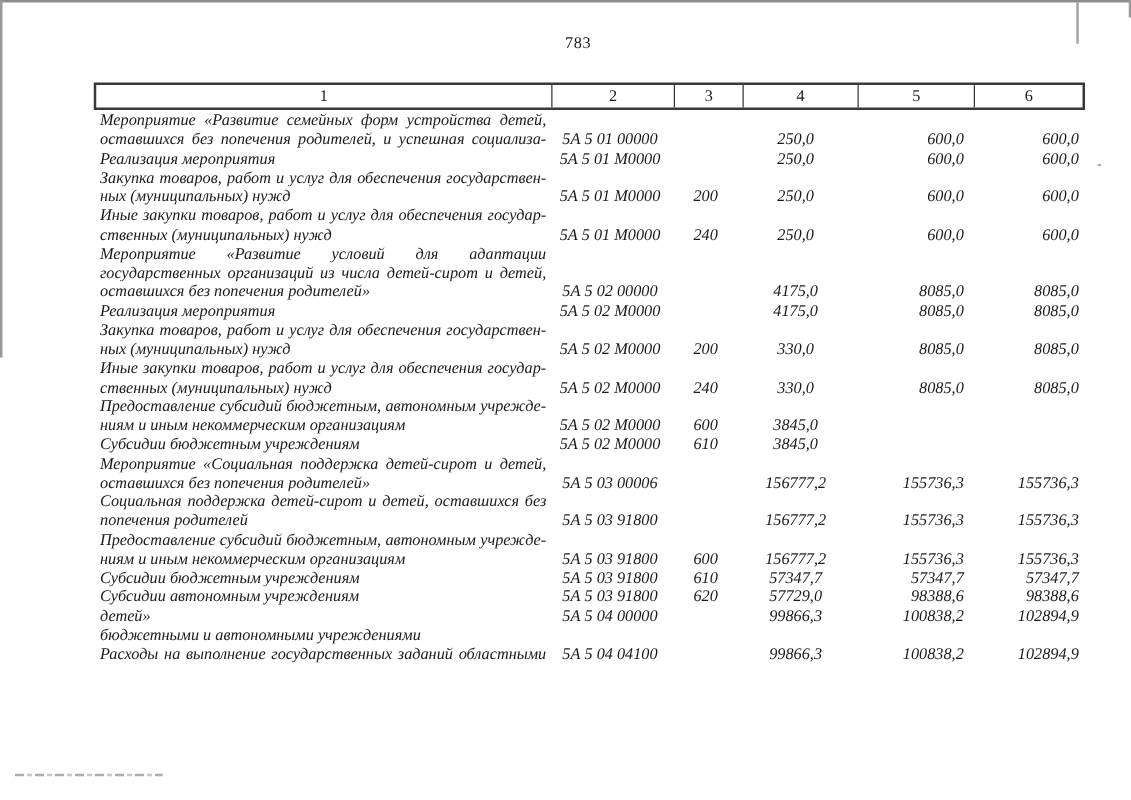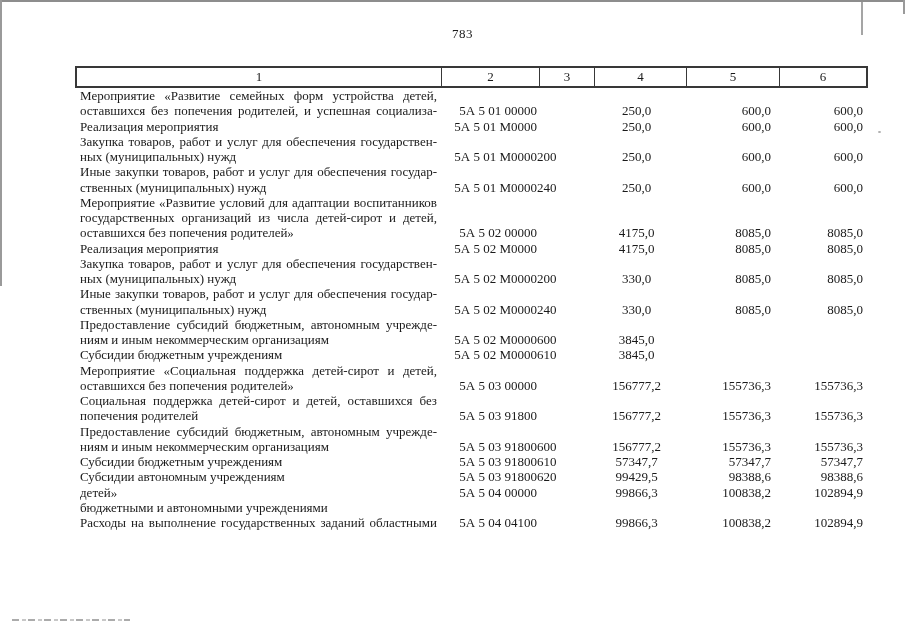--- a/index.html
+++ b/index.html
@@ -46,31 +46,31 @@
   }
   .th + .th { border-left: 1.5px solid #383838; height: 18px; }
 
   .c1 { width: 364px; }
   .c2 { width: 98px; }
   .c3 { width: 55px; }
   .c4 { width: 92px; }
   .c5 { width: 93px; }
   .c6 { width: 87px; }
 
-  .tbody { width: 793px; }
+  .tbody { width: 793px; font-style: italic; }
   .trow {
     display: flex;
     align-items: flex-end;
     font-size: 13px;
     line-height: 15.25px;
   }
   .td { box-sizing: border-box; flex: 0 0 auto; }
   .td.c1 { width: 364px; padding-left: 5px; padding-right: 2px; }
-  .td.c2 { width: 98px; text-align: right; white-space: nowrap; }
-  .td.c3 { width: 55px; text-align: left; }
+  .td.c2 { width: 98px; text-align: center; white-space: nowrap; }
+  .td.c3 { width: 55px; text-align: center; }
   .td.c4 { width: 92px; text-align: center; padding-right: 3px; }
   .td.c5 { width: 93px; text-align: right; padding-right: 6px; }
   .td.c6 { width: 87px; text-align: right; padding-right: 1px; }
 
   .nline { height: 15.25px; overflow: hidden; }
   .nline.just { text-align: justify; }
   .nline.just::after { content: ""; display: inline-block; width: 100%; height: 0; }
 </style>
 </head>
 <body>
@@ -201,21 +201,21 @@
           <div class="td c3">610</div>
           <div class="td c4">3845,0</div>
           <div class="td c5"></div>
           <div class="td c6"></div>
         </div>
         <div class="trow">
           <div class="td c1">
             <div class="nline just">Мероприятие «Социальная поддержка детей-сирот и детей,</div>
             <div class="nline">оставшихся без попечения родителей»</div>
           </div>
-          <div class="td c2">5А 5 03 00000</div>
+          <div class="td c2">5А 5 03 00006</div>
           <div class="td c3"></div>
           <div class="td c4">156777,2</div>
           <div class="td c5">155736,3</div>
           <div class="td c6">155736,3</div>
         </div>
         <div class="trow">
           <div class="td c1">
             <div class="nline just">Социальная поддержка детей-сирот и детей, оставшихся без</div>
             <div class="nline">попечения родителей</div>
           </div>
@@ -245,21 +245,21 @@
           <div class="td c4">57347,7</div>
           <div class="td c5">57347,7</div>
           <div class="td c6">57347,7</div>
         </div>
         <div class="trow">
           <div class="td c1">
             <div class="nline">Субсидии автономным учреждениям</div>
           </div>
           <div class="td c2">5А 5 03 91800</div>
           <div class="td c3">620</div>
-          <div class="td c4">99429,5</div>
+          <div class="td c4">57729,0</div>
           <div class="td c5">98388,6</div>
           <div class="td c6">98388,6</div>
         </div>
         <div class="trow">
           <div class="td c1">
             <div class="nline">детей»</div>
           </div>
           <div class="td c2">5А 5 04 00000</div>
           <div class="td c3"></div>
           <div class="td c4">99866,3</div>

